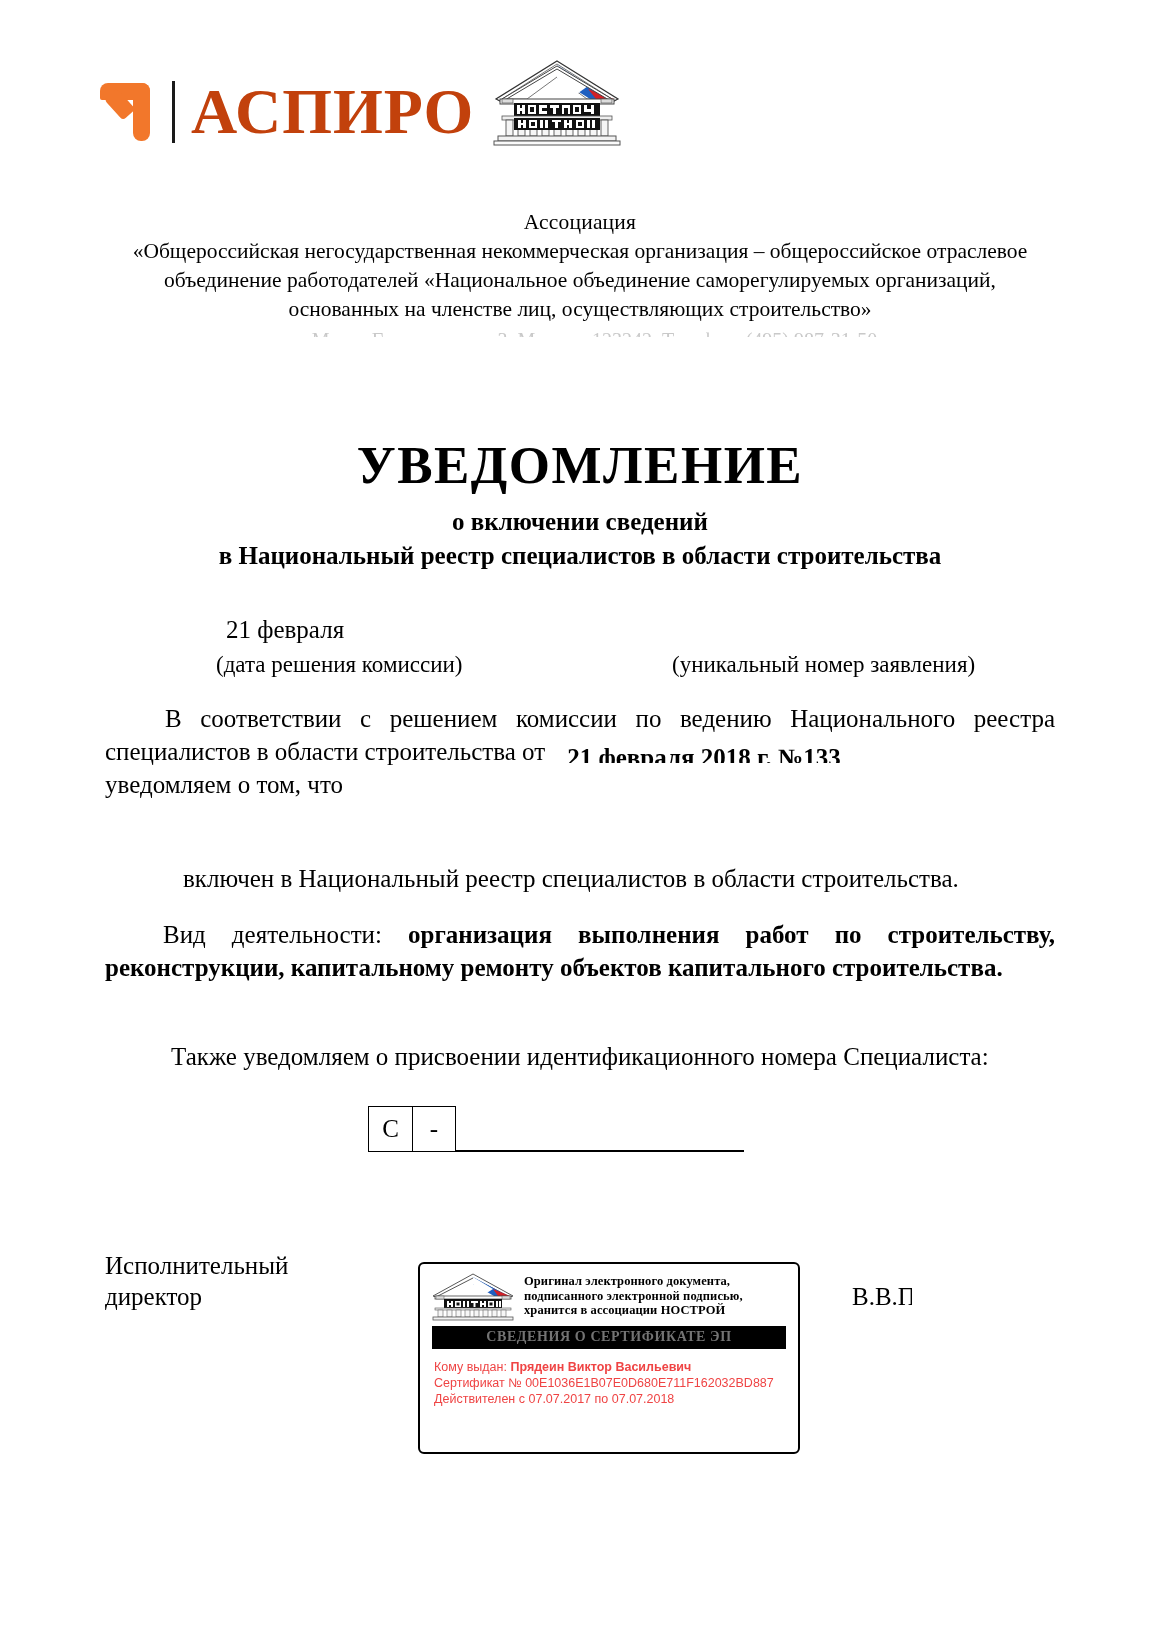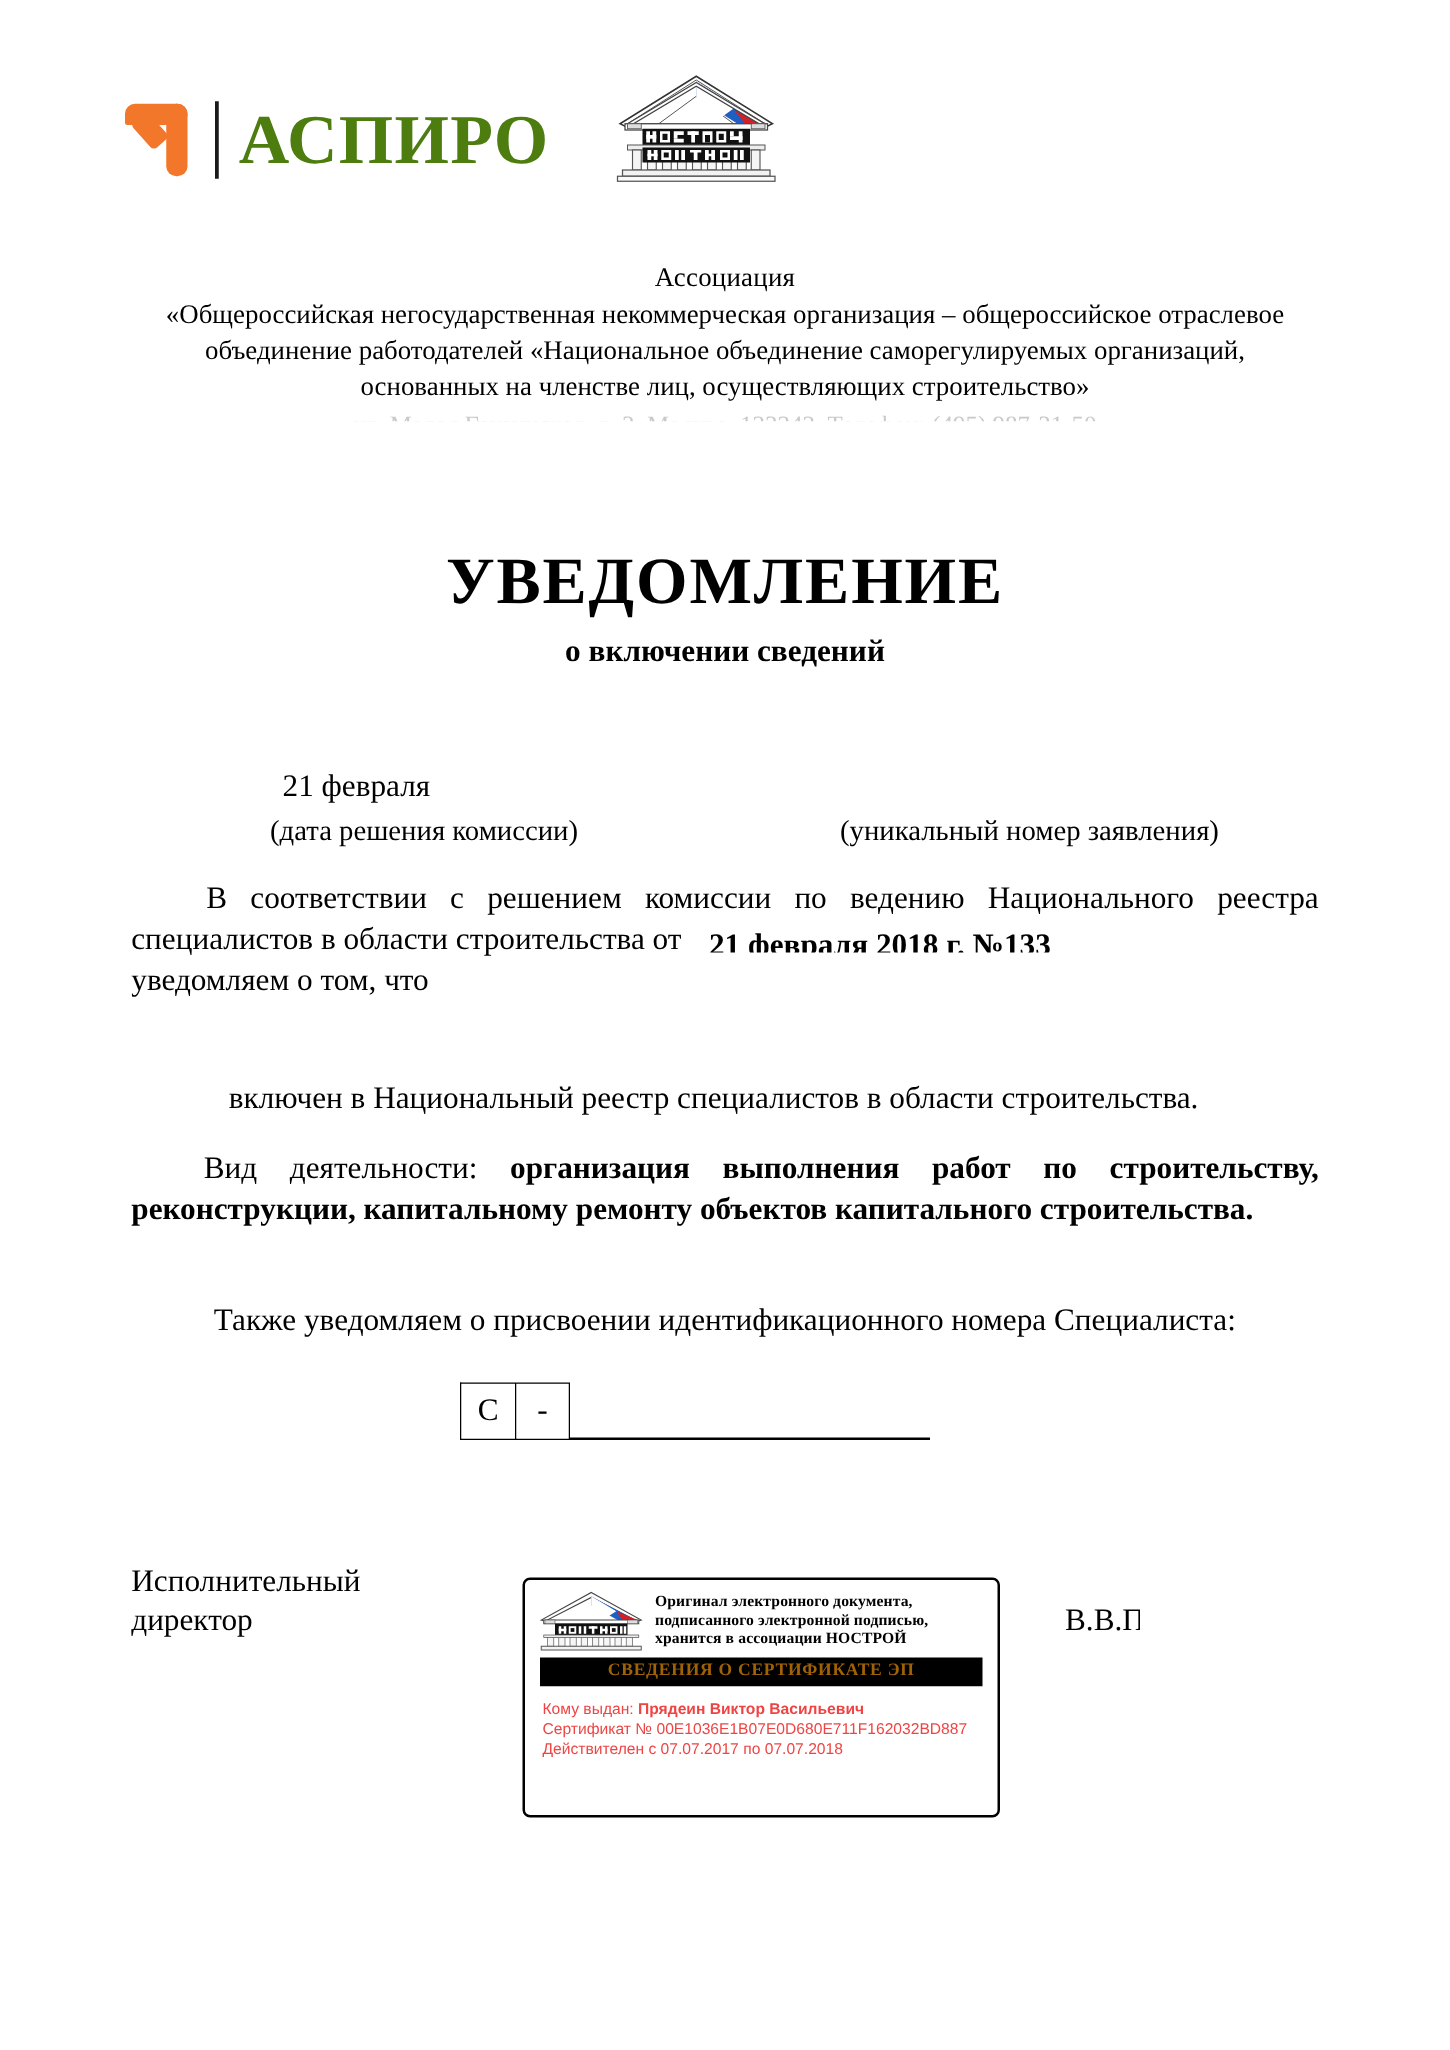--- a/index.html
+++ b/index.html
@@ -75,25 +75,25 @@
     transform-origin: 50% 0%;
   }
   .aspiro-divider {
     width: 3px;
     height: 62px;
     background: #1a1a1a;
     margin: 0 16px 0 10px;
   }
   .aspiro-word {
     font-family: "Liberation Serif", "DejaVu Serif", serif;
-    font-size: 56px;
+    font-size: 64px;
     font-weight: 700;
     letter-spacing: 1px;
     line-height: 1;
-    color: #4d7c0f;
+    color: #c2410c;
   }
 
   .nostroy-logo {
     position: absolute;
     left: 492px;
     top: 0px;
     width: 130px;
     height: 92px;
   }
 
@@ -280,21 +280,21 @@
   .stamp-top-text {
     font-family: "Liberation Serif", "DejaVu Serif", serif;
     font-size: 12.5px;
     font-weight: 700;
     line-height: 14.5px;
     letter-spacing: .1px;
   }
   .stamp-bar {
     margin: 4px 12px 0 12px;
     background: #000;
-    color: #a16207;
+    color: #737373;
     text-align: center;
     font-family: "Liberation Serif", "DejaVu Serif", serif;
     font-size: 14px;
     font-weight: 700;
     letter-spacing: .6px;
     padding: 3px 0 4px 0;
   }
   .stamp-body {
     padding: 10px 0 0 14px;
     font-family: "Liberation Sans", "DejaVu Sans", sans-serif;
@@ -399,20 +399,21 @@
     <div class="l1">Ассоциация</div>
     <div>«Общероссийская негосударственная некоммерческая организация – общероссийское отраслевое</div>
     <div>объединение работодателей «Национальное объединение саморегулируемых организаций,</div>
     <div>основанных на членстве лиц, осуществляющих строительство»</div>
     <div class="faded">ул. Малая Грузинская, д. 3, Москва, 123242, Телефон: (495) 987-31-50</div>
   </div>
 
   <div class="title-block">
     <div class="doc-title">УВЕДОМЛЕНИЕ</div>
     <div class="doc-sub1">о включении сведений</div>
+    <div class="doc-sub2">в Национальный реестр специалистов в области строительства</div>
   </div>
 
   <div class="date-row">
     <div class="date-value">21 февраля</div>
     <div class="date-caption">(дата решения комиссии)</div>
     <div class="num-caption">(уникальный номер заявления)</div>
   </div>
 
   <div class="body-p p-accord">
     <span class="indent"></span><span>В соответствии с решением комиссии по ведению Национального реестра специалистов в области строительства от</span><span class="decision-ref">21 февраля 2018 г. №133</span><br>

